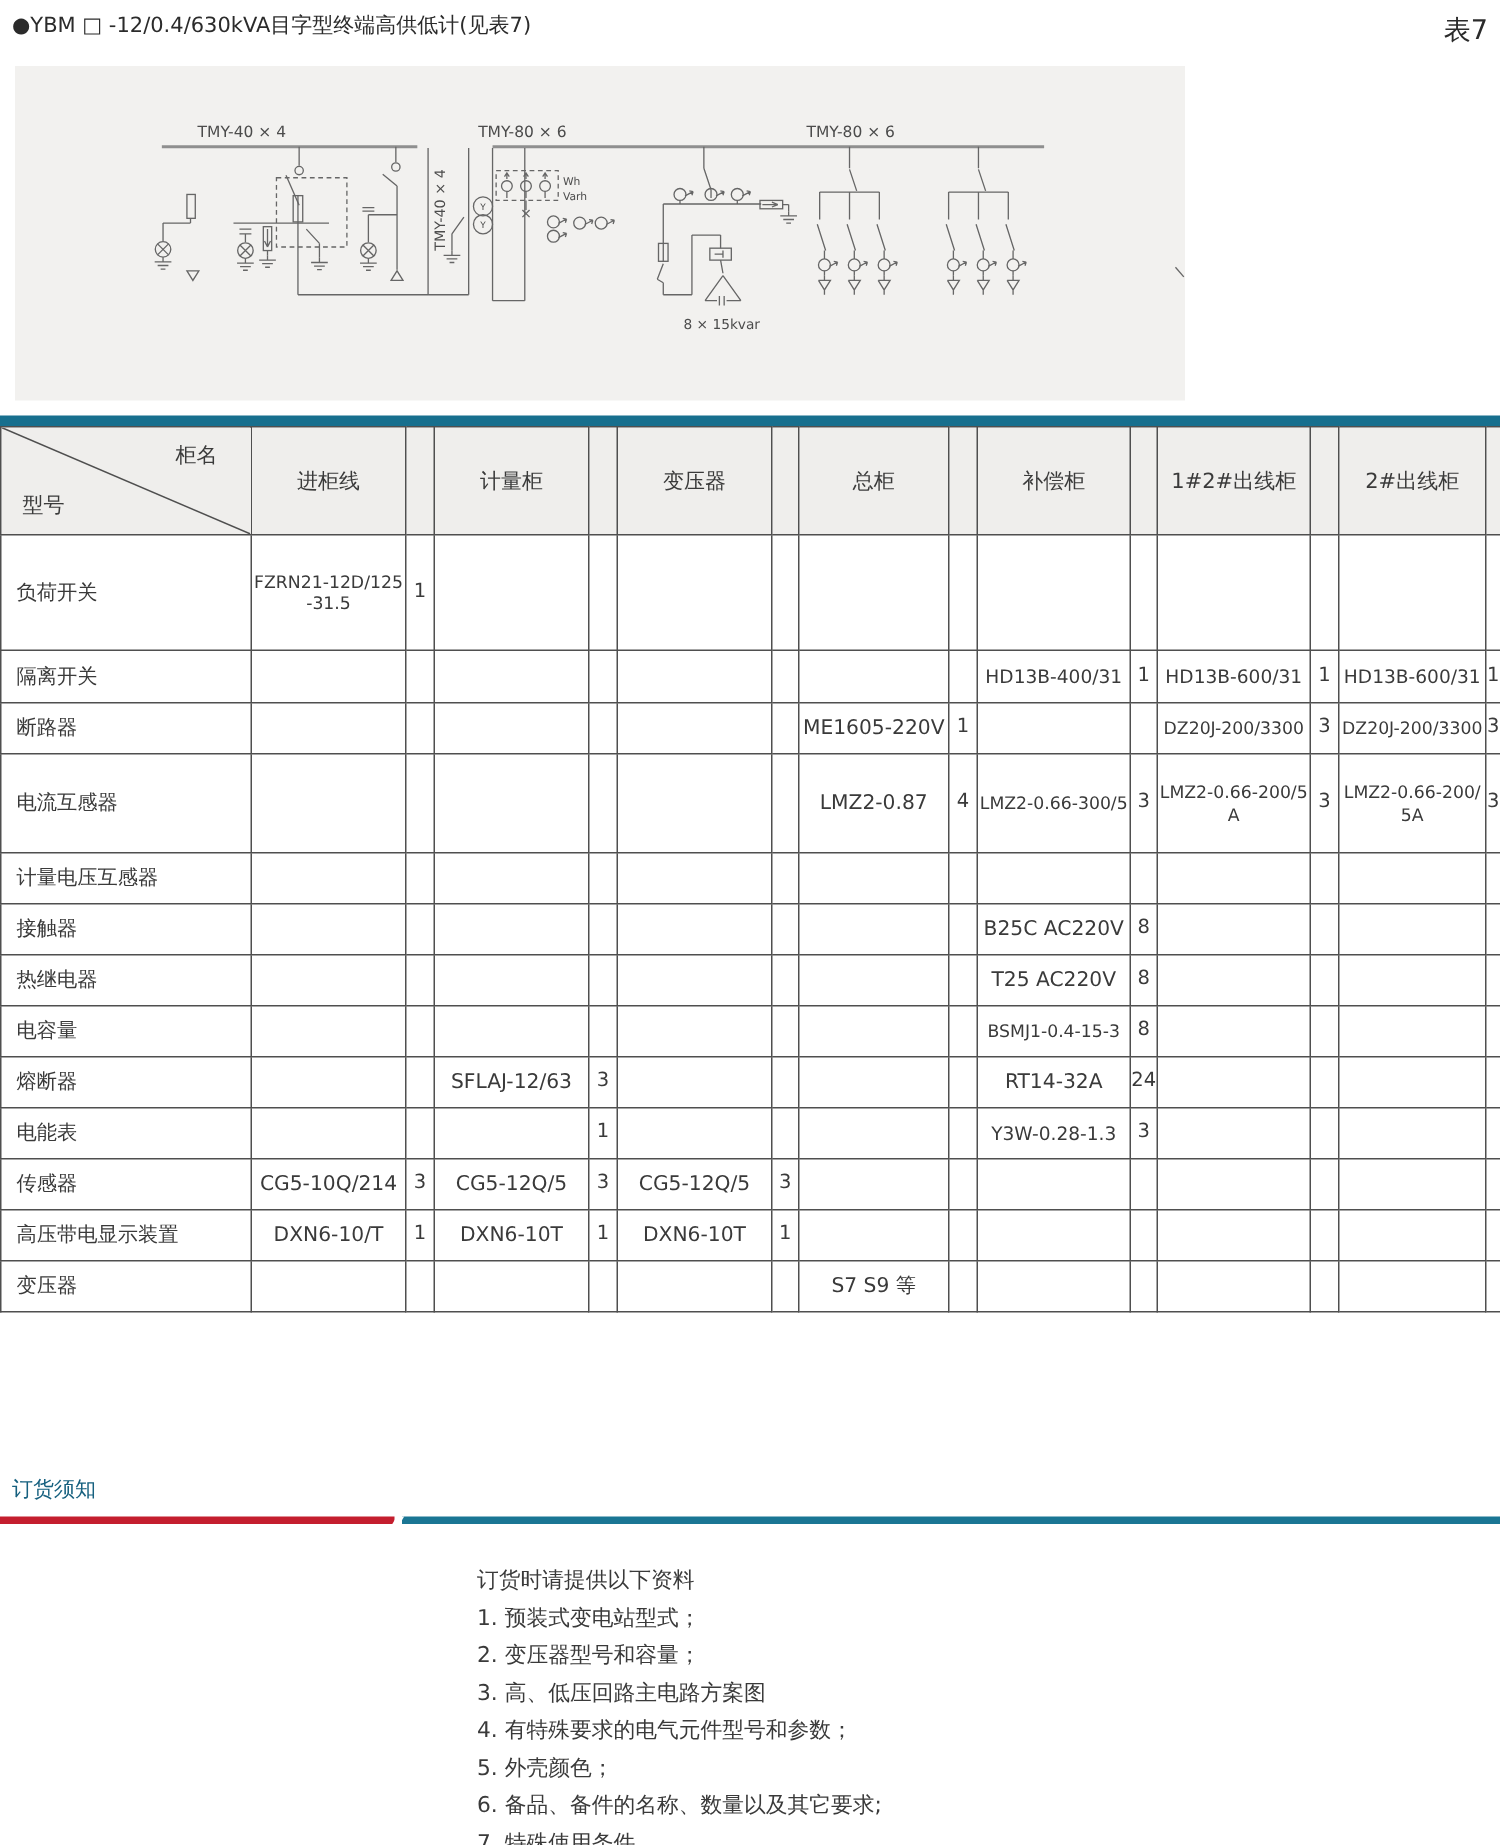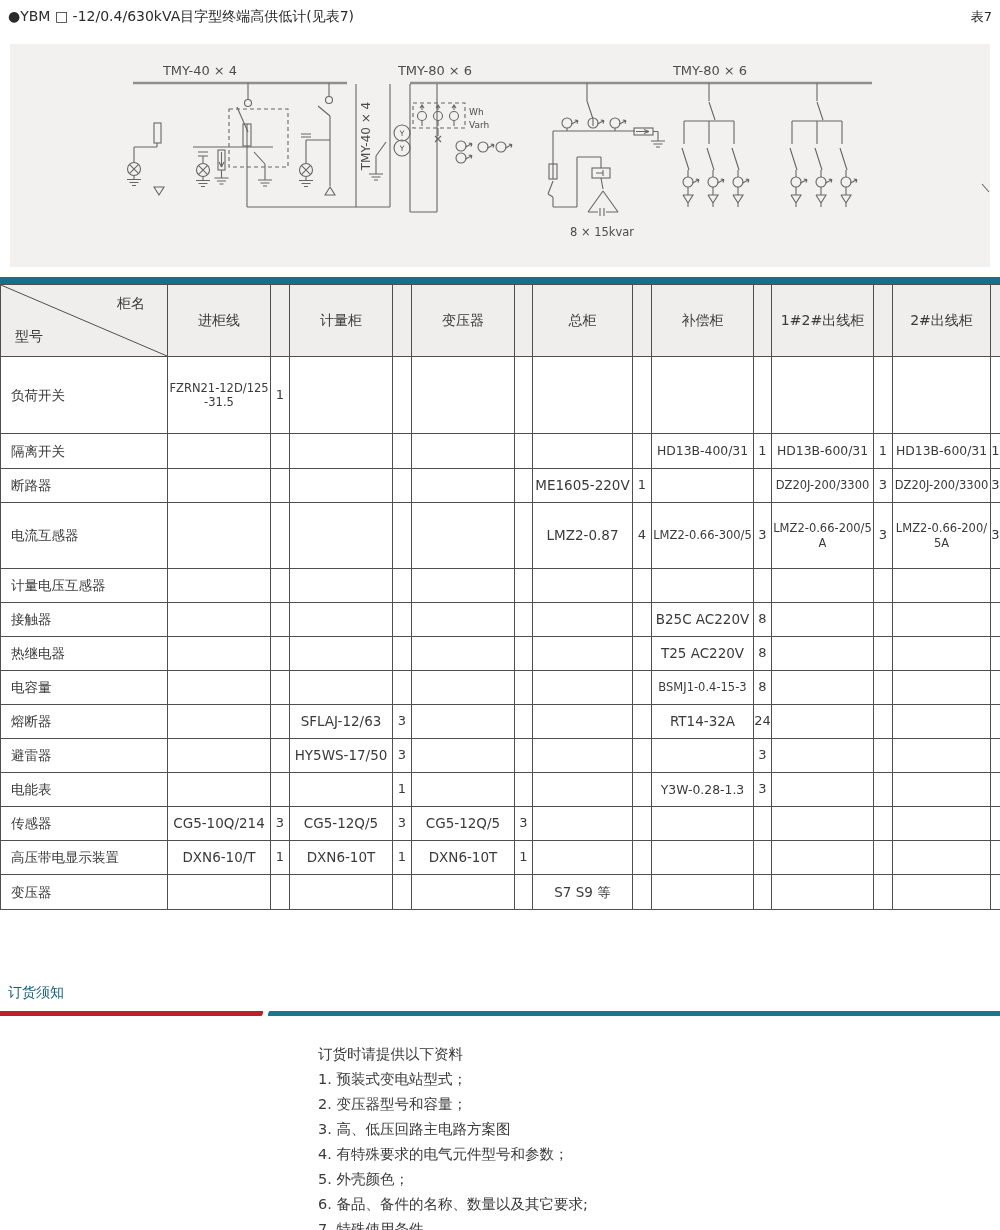--- a/index.html
+++ b/index.html
@@ -4,23 +4,23 @@
 <style>
   * { margin:0; padding:0; box-sizing:border-box; }
   body {
     width:1000px; height:1230px; position:relative; background:#ffffff;
     font-family:"DejaVu Sans","Liberation Sans",sans-serif; color:#333;
     overflow:hidden;
   }
   
   .title-row { position:absolute; top:8px; left:8px; right:8px; display:flex; justify-content:space-between; }
   .doc-title { font-size:14px; color:#2b2b2b; }
-  .table-ref { font-size:13px; color:#2b2b2b; }
+  .table-ref { font-size:18px; color:#2b2b2b; }
   
-  .diagram { position:absolute; top:44px; left:10px; width:980px; height:223px; background:#f2f1ef; }
+  .diagram { position:absolute; top:44px; left:10px; width:780px; height:223px; background:#f2f1ef; }
   .diagram svg { width:100%; height:100%; display:block; }
   .diagram text { font-family:"DejaVu Sans","Liberation Sans",sans-serif; fill:#4c4c4c; }
   
   .table-wrap { position:absolute; top:277px; left:0; width:1000px; }
   .teal-bar { height:7px; background:#176f8e; }
   table.spec { width:1000px; border-collapse:collapse; table-layout:fixed; }
   table.spec th, table.spec td { border:1px solid #4f4f4f; font-weight:normal; color:#3a3a3a; overflow:hidden; }
   table.spec thead th { background:#efeeec; font-size:14px; height:72px; text-align:center; }
   table.spec thead th.corner { position:relative; background:#efeeec; }
   .corner svg { position:absolute; inset:0; width:100%; height:100%; }
@@ -377,37 +377,20 @@
           <td class="model"></td>
           <td class="qty"></td>
           <td class="model">RT14-32A</td>
           <td class="qty">24</td>
           <td class="model"></td>
           <td class="qty"></td>
           <td class="model"></td>
           <td class="qty"></td>
         </tr>
         <tr>
-          <td class="rowlabel">避雷器</td>
-          <td class="model"></td>
-          <td class="qty"></td>
-          <td class="model">HY5WS-17/50</td>
-          <td class="qty">3</td>
-          <td class="model"></td>
-          <td class="qty"></td>
-          <td class="model"></td>
-          <td class="qty"></td>
-          <td class="model"></td>
-          <td class="qty">3</td>
-          <td class="model"></td>
-          <td class="qty"></td>
-          <td class="model"></td>
-          <td class="qty"></td>
-        </tr>
-        <tr>
           <td class="rowlabel">电能表</td>
           <td class="model"></td>
           <td class="qty"></td>
           <td class="model"></td>
           <td class="qty">1</td>
           <td class="model"></td>
           <td class="qty"></td>
           <td class="model"></td>
           <td class="qty"></td>
           <td class="model sm">Y3W-0.28-1.3</td>

